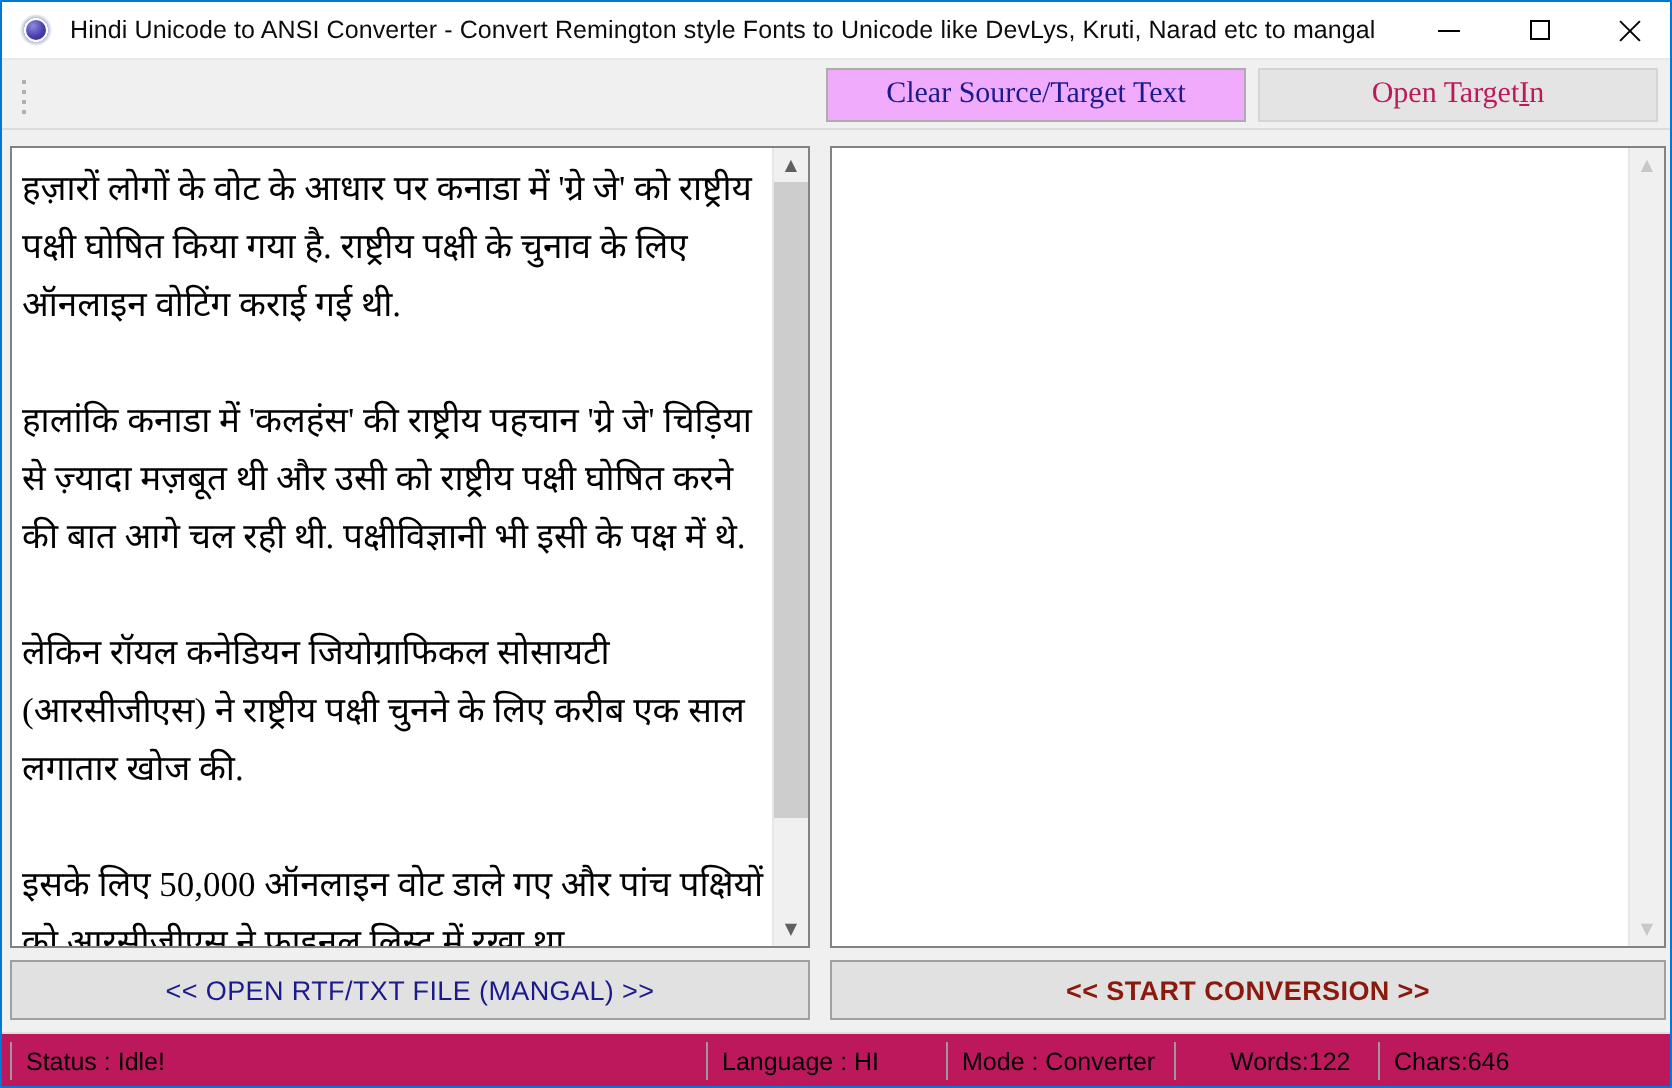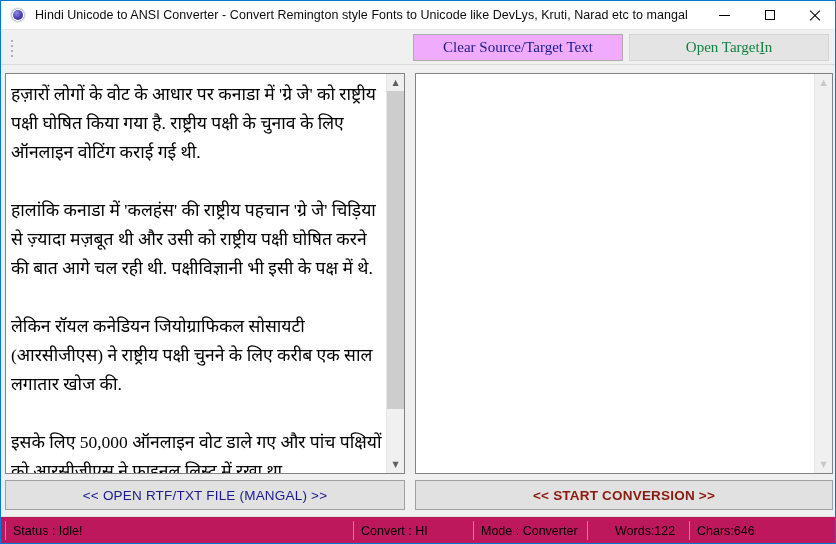--- a/index.html
+++ b/index.html
@@ -197,21 +197,21 @@
     display: flex;
     align-items: center;
     justify-content: center;
     cursor: default;
   }
   #btn-clear { left: 412px; width: 210px; }
   #btn-open-target {
     left: 628px; width: 200px;
     background: #e4e4e4;
     border-color: #d5d5d5;
-    color: #15803d;
+    color: #be185d;
   }
   #btn-open-target u { text-decoration: underline; }
 
   
   .panel {
     position: absolute;
     top: 72px;
     height: 401px;
     box-sizing: border-box;
     border: 1px solid #828282;
@@ -401,19 +401,19 @@
       <div class="sb-arrow dim">▲</div>
       <div class="sb-arrow bottom dim">▼</div>
     </div>
   </div>
 
   <div class="action-btn" id="btn-open-file">&lt;&lt; OPEN RTF/TXT FILE (MANGAL) &gt;&gt;</div>
   <div class="action-btn" id="btn-start">&lt;&lt; START CONVERSION &gt;&gt;</div>
 
   <div class="statusbar">
     <div class="status-cell" id="st-status">Status :  Idle!</div>
-    <div class="status-cell" id="st-language">Convert : HI</div>
+    <div class="status-cell" id="st-language">Language : HI</div>
     <div class="status-cell" id="st-mode">Mode : Converter</div>
     <div class="status-cell" id="st-words">Words:122</div>
     <div class="status-cell" id="st-chars">Chars:646</div>
   </div>
 
 </div>
 
 </body></html>

